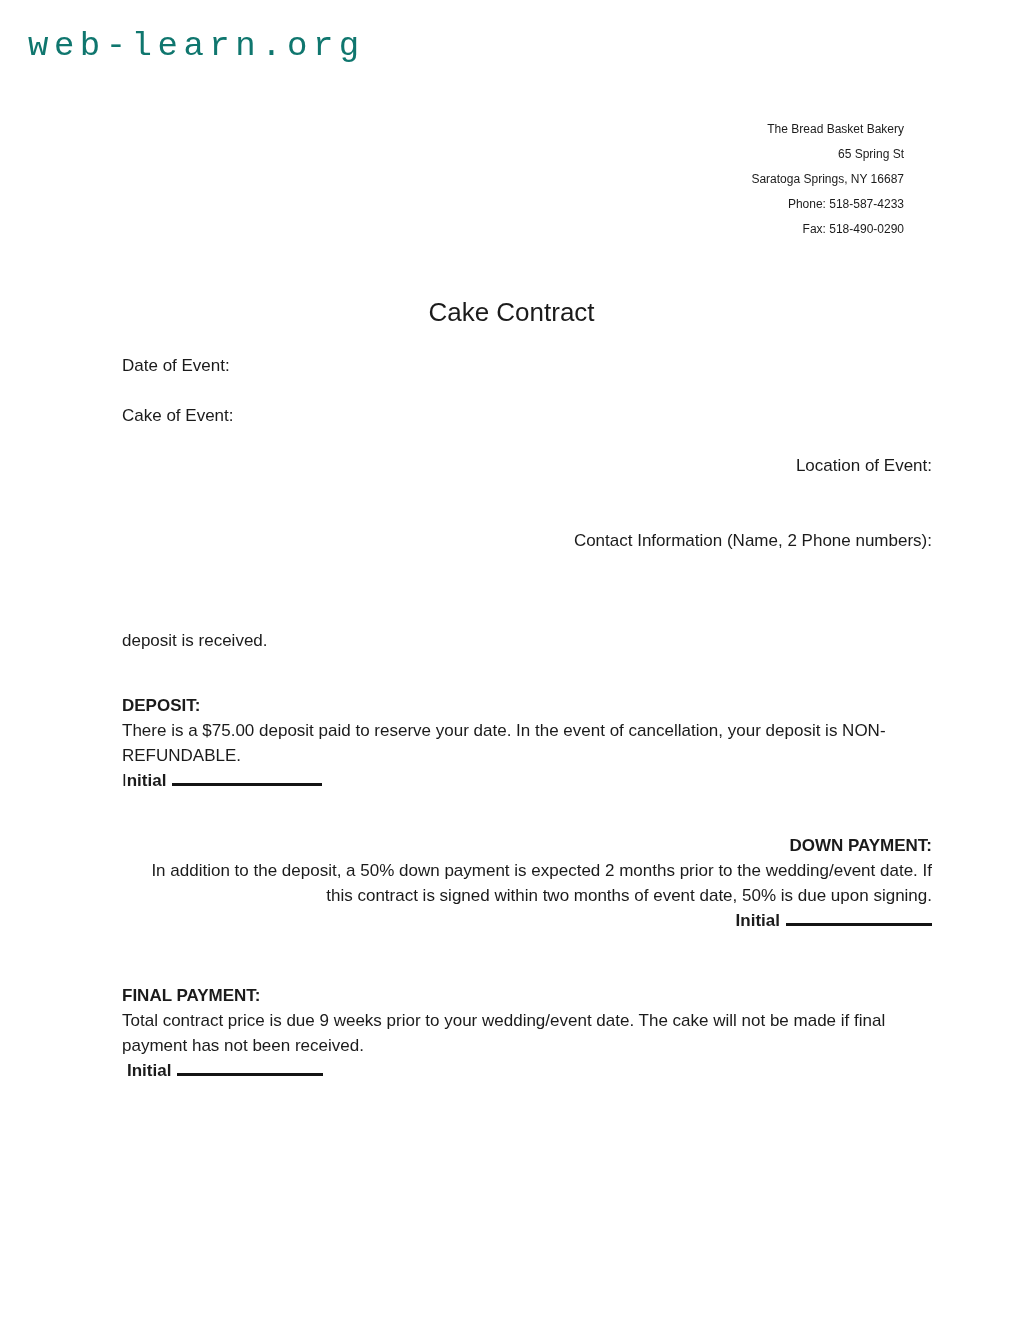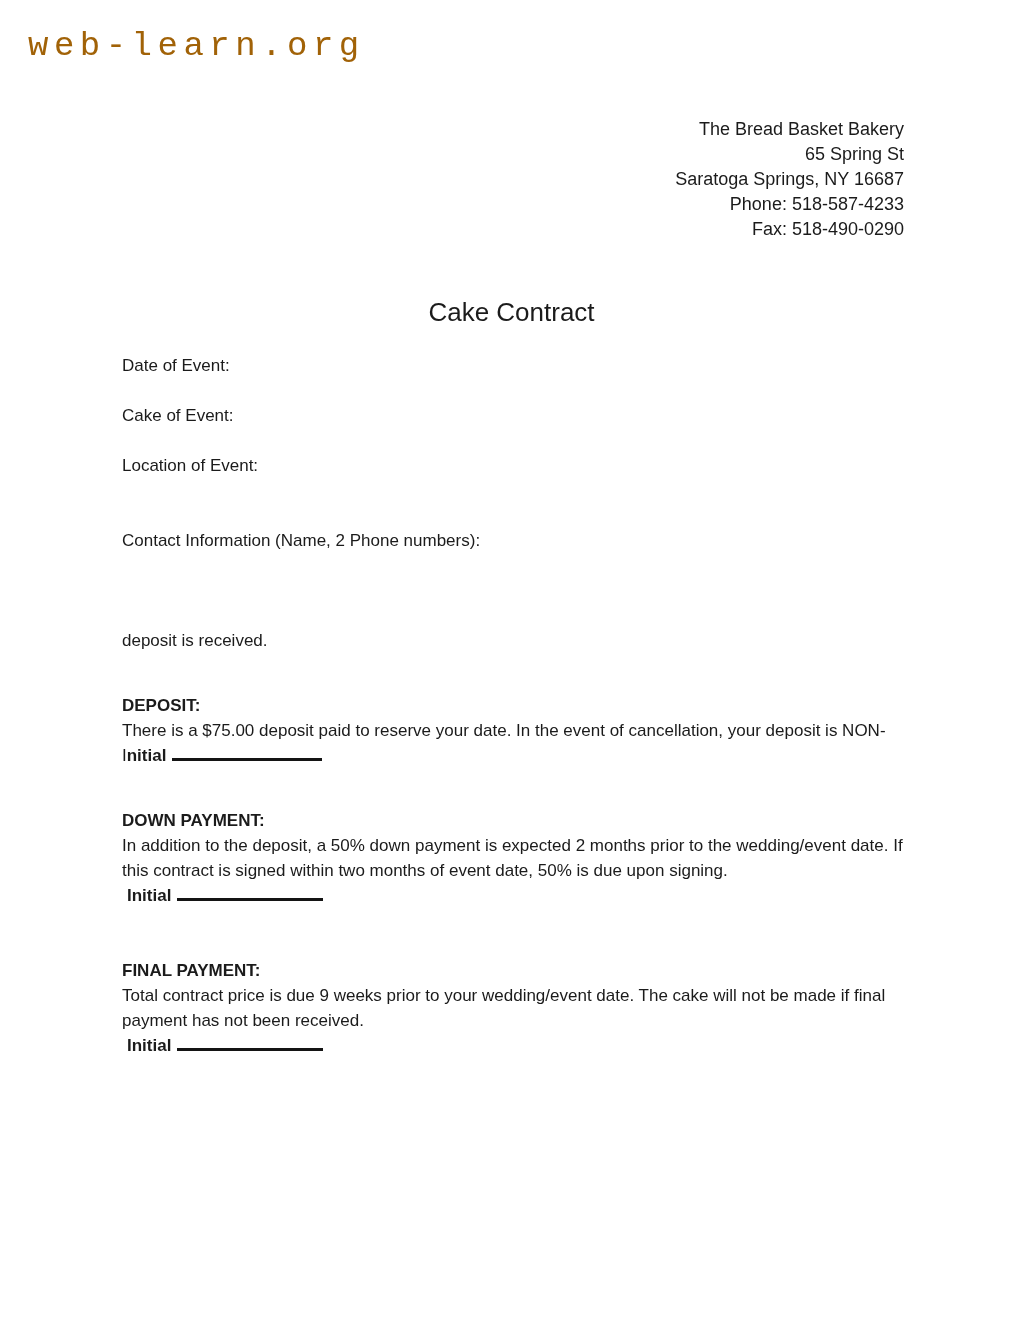--- a/index.html
+++ b/index.html
@@ -16,30 +16,30 @@
     overflow: hidden;
   }
   .logo {
     position: absolute;
     left: 28px;
     top: 26px;
     font-family: "Liberation Mono", monospace;
     font-size: 34px;
     line-height: 40px;
     letter-spacing: 5.5px;
-    color: #a16207;
+    color: #0f766e;
     font-weight: 400;
     white-space: nowrap;
   }
   .letterhead {
     position: absolute;
     top: 117px;
     right: 121px;
     text-align: right;
-    font-size: 18px;
+    font-size: 12px;
     line-height: 25px;
   }
   .doc-title {
     position: absolute;
     top: 294px;
     left: 0;
     width: 1023px;
     text-align: center;
     font-size: 26px;
     line-height: 37px;
@@ -47,22 +47,22 @@
   }
   .content {
     position: absolute;
     left: 122px;
     top: 353px;
     width: 810px;
     font-size: 17px;
     line-height: 25px;
   }
   .mb25 { margin-bottom: 25px; }
-  .mb50 { margin-bottom: 50px; }
-  .mb75 { margin-bottom: 75px; }
+  .mb50 { margin-bottom: 50px; text-align: right; }
+  .mb75 { margin-bottom: 75px; text-align: right; }
   .line { white-space: nowrap; }
   .sec-heading { font-weight: 700; margin-top: 40px; }
   .init-row { font-weight: 700; }
   .init-row.indent { padding-left: 5px; }
   .init-i { font-weight: 400; }
   .blank {
     display: inline-block;
     width: 146px;
     height: 15px;
     border-bottom: 3px solid #141414;
@@ -92,20 +92,21 @@
   <div class="line mb50">Location of Event:</div>
   <div class="line mb75">Contact Information (Name, 2 Phone numbers):</div>
 
   <div class="mb25">
     <div class="line">deposit is received.</div>
   </div>
 
   <div class="mb25">
     <div class="line sec-heading">DEPOSIT:</div>
     <div class="line">There is a $75.00 deposit paid to reserve your date. In the event of cancellation, your deposit is NON-</div>
+    <div class="line">REFUNDABLE.</div>
     <div class="line init-row">
       <span class="init-i">I</span><span>nitial</span><span class="blank" style="width:150px"></span>
     </div>
   </div>
 
   <div class="mb50">
     <div class="line sec-heading">DOWN PAYMENT:</div>
     <div class="line">In addition to the deposit, a 50% down payment is expected 2 months prior to the wedding/event date. If</div>
     <div class="line">this contract is signed within two months of event date, 50% is due upon signing.</div>
     <div class="line init-row indent">

